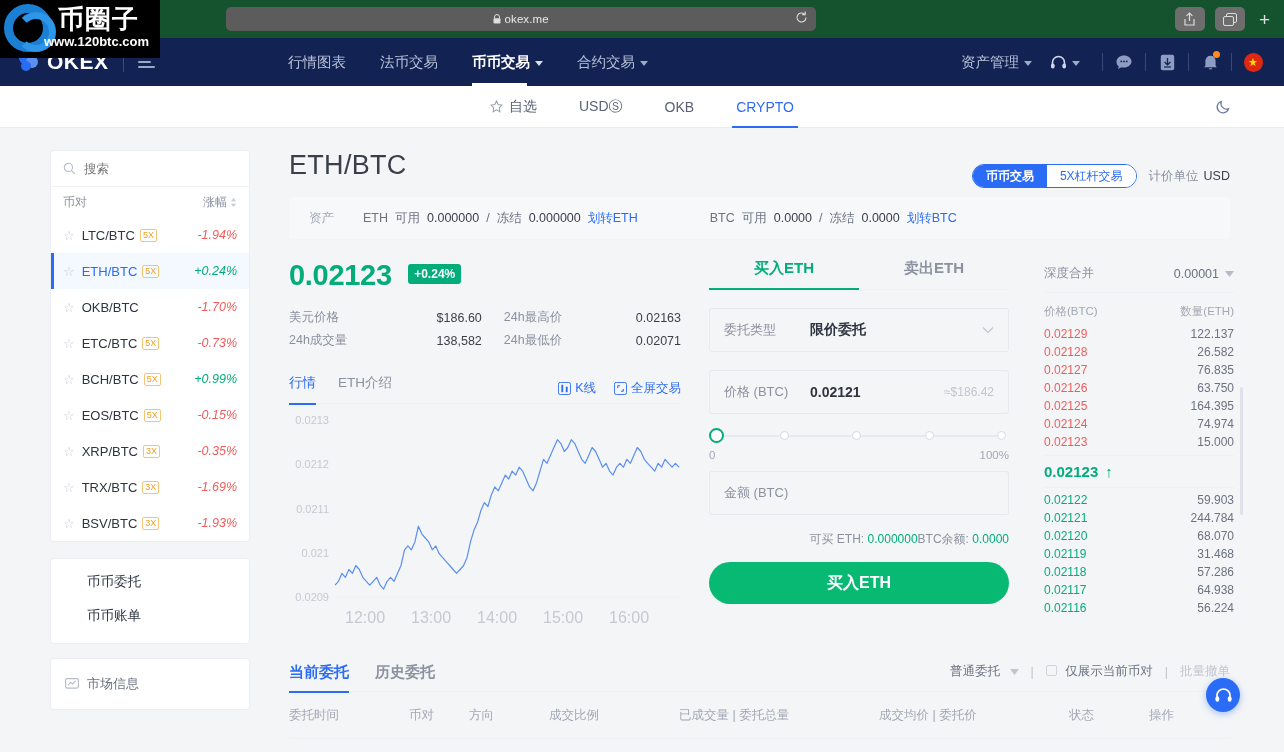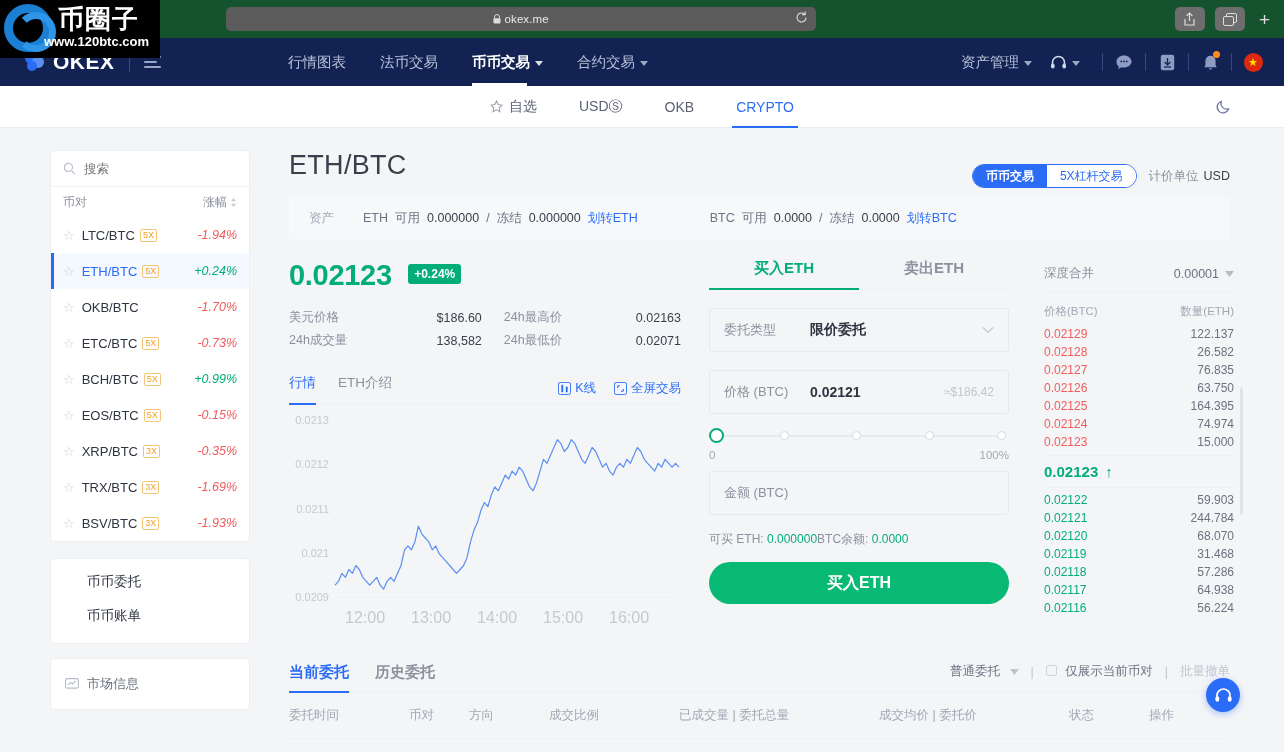--- a/index.html
+++ b/index.html
@@ -36,21 +36,21 @@
     width: 30px; height: 24px; background: #6d6d6d; border-radius: 5px;
     display: flex; align-items: center; justify-content: center;
   }
   .br-plus { color: #ddd; font-size: 19px; line-height: 1; padding: 0 4px; }
 
   
   .topnav {
     position: absolute; left: 0; top: 38px; width: 1284px; height: 48px;
     background: #122253; display: flex; align-items: center;
   }
-  .brand { display: flex; align-items: center; gap: 14px; padding-left: 24px; width: 262px; text-align: right; }
+  .brand { display: flex; align-items: center; gap: 14px; padding-left: 18px; width: 262px; text-align: right; }
   .brand-logo { display: flex; align-items: center; gap: 7px; }
   .brand-text { color: #fff; font-size: 21px; font-weight: 700; letter-spacing: .5px; }
   .brand-sep { width: 1px; height: 20px; background: #3a4a7a; }
   .hamburger { display: flex; flex-direction: column; gap: 3px; }
   .hamburger i { display: block; height: 2px; background: #9aa7c9; border-radius: 1px; }
   .hamburger i:nth-child(1){ width: 17px; }
   .hamburger i:nth-child(2){ width: 13px; }
   .hamburger i:nth-child(3){ width: 17px; }
 
   .navlinks { display: flex; align-items: center; gap: 34px; margin-left: 26px; height: 48px; }
@@ -168,21 +168,21 @@
   }
   .fld .k { color: #8b919e; width: 86px; flex: none; }
   .fld .val { color: #2e3440; font-weight: 700; font-size: 14px; }
   .fld .ph { color: #c0c5cf; font-size: 13.5px; }
   .fld .sfx { margin-left: auto; color: #c0c5cf; font-size: 12px; }
   .slider { margin-top: 16px; position: relative; height: 12px; }
   .track { position: absolute; left: 6px; right: 6px; top: 5px; height: 2px; background: #e6e9ee; }
   .knob-dot { position: absolute; top: 1px; width: 9px; height: 9px; border-radius: 50%; background: #fff; border: 1px solid #d6dae1; }
   .knob-main { position: absolute; left: 0; top: -2px; width: 15px; height: 15px; border-radius: 50%; background: #fff; border: 2px solid #03ad79; }
   .slider-lbls { display: flex; justify-content: space-between; font-size: 11.5px; color: #a2a8b4; margin-top: 7px; }
-  .bal-row { display: flex; justify-content: flex-start; font-size: 12px; color: #8b919e; margin-top: 16px; }
+  .bal-row { display: flex; justify-content: flex-end; font-size: 12px; color: #8b919e; margin-top: 16px; }
   .bal-row b { color: #03ad79; font-weight: 400; }
   .buy-btn {
     margin-top: 14px; height: 42px; background: #08b974; border-radius: 21px;
     display: flex; align-items: center; justify-content: center;
     color: #fff; font-size: 16px; font-weight: 700; cursor: pointer;
   }
 
   
   .book { position: absolute; left: 1044px; top: 265px; width: 190px; }
   .book-head { display: flex; align-items: center; font-size: 12.5px; color: #8b919e; padding-bottom: 10px; border-bottom: 1px solid #eef0f3; }

